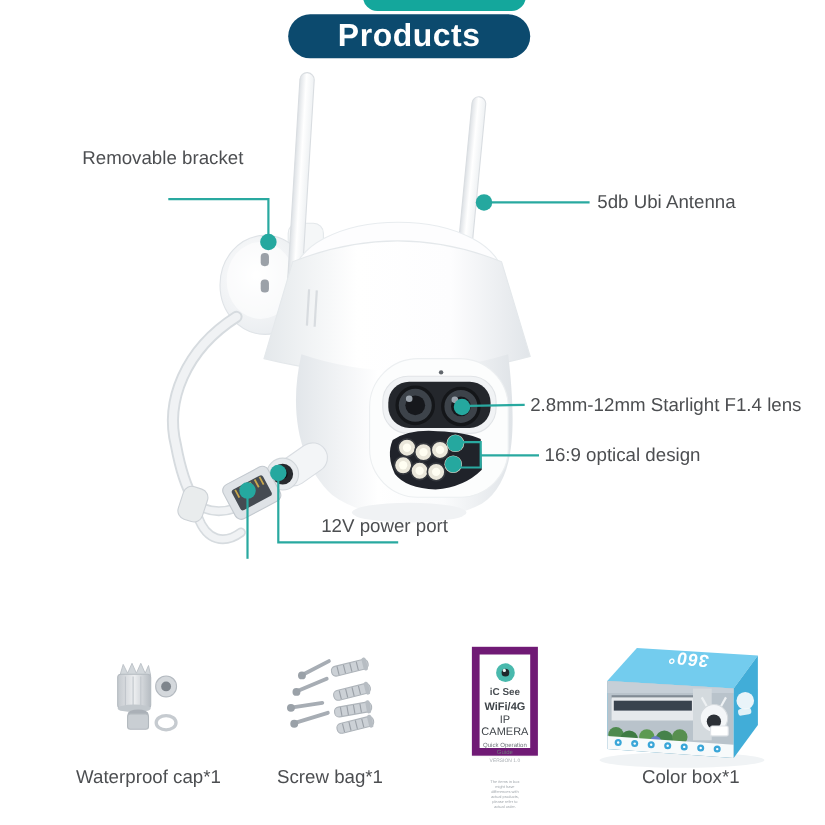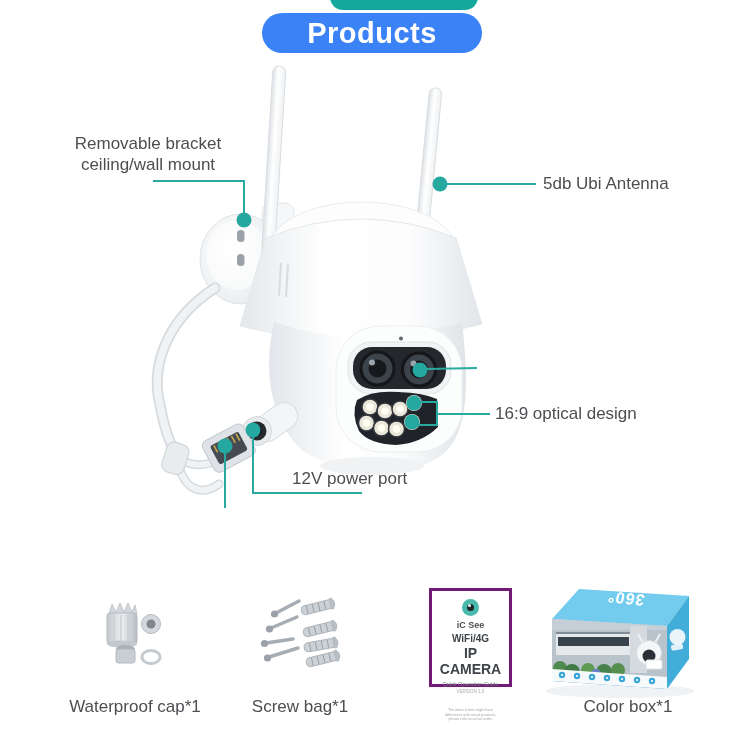--- a/index.html
+++ b/index.html
@@ -1,34 +1,34 @@
 <!DOCTYPE html>
 <html><head>
 <meta charset="utf-8">
 <style>
   html,body{margin:0;padding:0;background:#fff;}
   #stage{position:relative;width:750px;height:750px;background:#ffffff;overflow:hidden;
          font-family:"Liberation Sans",sans-serif;}
   .abs{position:absolute;}
-  .badge{left:262px;top:13px;width:220px;height:40px;background:#3b82f6;border-radius:21px;
+  .badge{left:262px;top:13px;width:220px;height:40px;background:#0c4a6e;border-radius:21px;
          display:flex;align-items:center;justify-content:center;}
   .badge span{color:#fff;font-size:29px;font-weight:bold;letter-spacing:.5px;}
   .top-sliver{left:330px;top:-17px;width:148px;height:27px;background:#14a79c;border-radius:13px;}
   .label{position:absolute;font-size:17px;color:#4c4e51;white-space:nowrap;}
   .label.center{text-align:center;white-space:normal;}
   .twoline{line-height:21px;}
   svg{position:absolute;left:0;top:0;}
-  .book{left:429px;top:588px;width:83px;height:99px;background:#fff;border:3px solid #701a75;
+  .book{left:429px;top:588px;width:60px;height:99px;background:#fff;border:7px solid #701a75;
         box-sizing:border-box;text-align:center;box-shadow:0 1px 2px rgba(0,0,0,.06);}
   .eye{width:17px;height:17px;border-radius:50%;background:#49b9ad;margin:8px auto 0;position:relative;}
   .eye::before{content:"";position:absolute;left:5px;top:5px;width:7px;height:7px;border-radius:50%;background:#20272b;}
   .eye::after{content:"";position:absolute;left:6px;top:5px;width:3px;height:3px;border-radius:50%;background:#e9f5f3;}
   .bk-brand{font-size:9px;font-weight:bold;color:#4a4f54;margin-top:4px;}
   .bk-l1{font-size:10px;font-weight:bold;color:#3f4449;margin-top:3px;}
-  .bk-l2{font-size:14px;font-weight:bold;color:#3f4449;margin-top:1px;}
+  .bk-l2{font-size:10px;font-weight:normal;color:#3f4449;margin-top:1px;}
   .bk-sub{font-size:5.5px;color:#70767c;margin-top:4px;}
   .bk-ver{font-size:4.5px;color:#a6abb0;margin-top:2px;}
   .bk-fine{font-size:4px;line-height:5px;color:#a0a6ab;margin-top:13px;padding:0 5px;transform:scale(.9);}
   .box-360{left:591px;top:589px;width:70px;text-align:center;color:#fff;font-weight:bold;font-size:16px;
            letter-spacing:1px;transform:rotate(186deg) skewX(-6deg);}
   .acc-label{top:697px;font-size:17px;color:#4c4e51;text-align:center;position:absolute;}
 </style>
 </head>
 <body>
 
@@ -305,23 +305,23 @@
     </g>
   </svg>
 
   <div class="abs top-sliver"></div>
   <div class="abs badge">
     <span>Products</span>
   </div>
 
   <div class="label center twoline" style="left:30px;top:133px;width:236px;">
     <div>Removable bracket</div>
-    <div>ceiling/wall mount</div>
   </div>
   <div class="label" style="left:543px;top:174px;">5db Ubi Antenna</div>
+  <div class="label" style="left:482px;top:359px;">2.8mm-12mm Starlight F1.4 lens</div>
   <div class="label" style="left:495px;top:404px;">16:9 optical design</div>
   <div class="label" style="left:292px;top:469px;">12V power port</div>
 
   <div class="abs book">
     <div class="eye"></div>
     <div class="bk-brand">iC See</div>
     <div class="bk-l1">WiFi/4G</div>
     <div class="bk-l2">IP CAMERA</div>
     <div class="bk-sub">Quick Operation Guide</div>
     <div class="bk-ver">VERSION 1.0</div>

